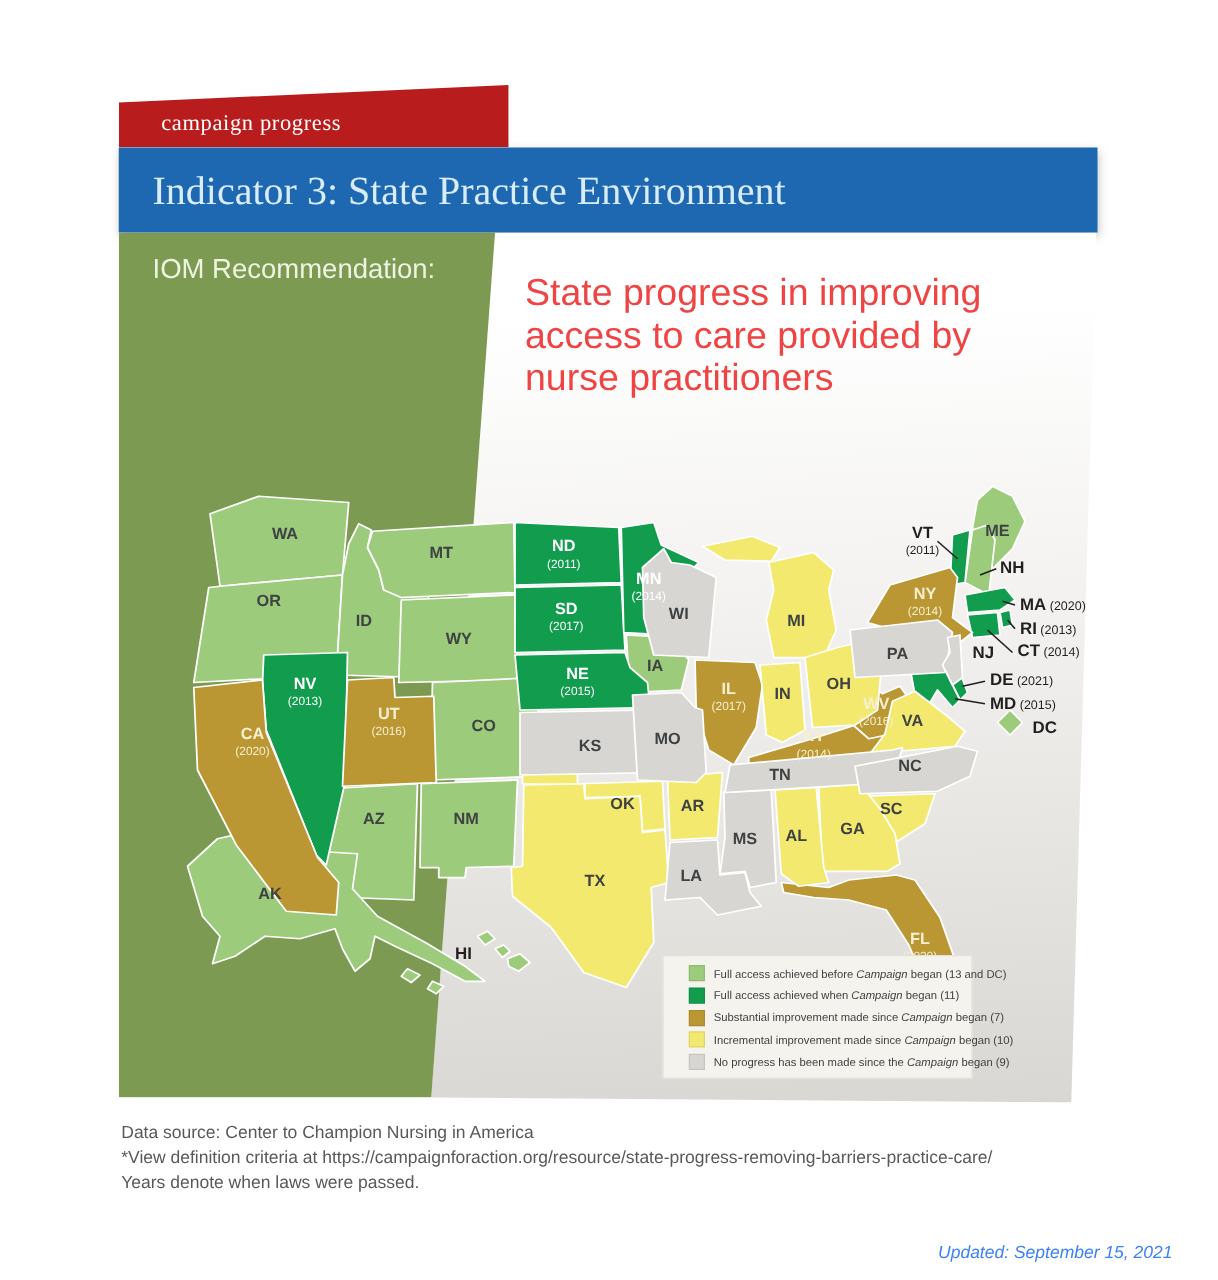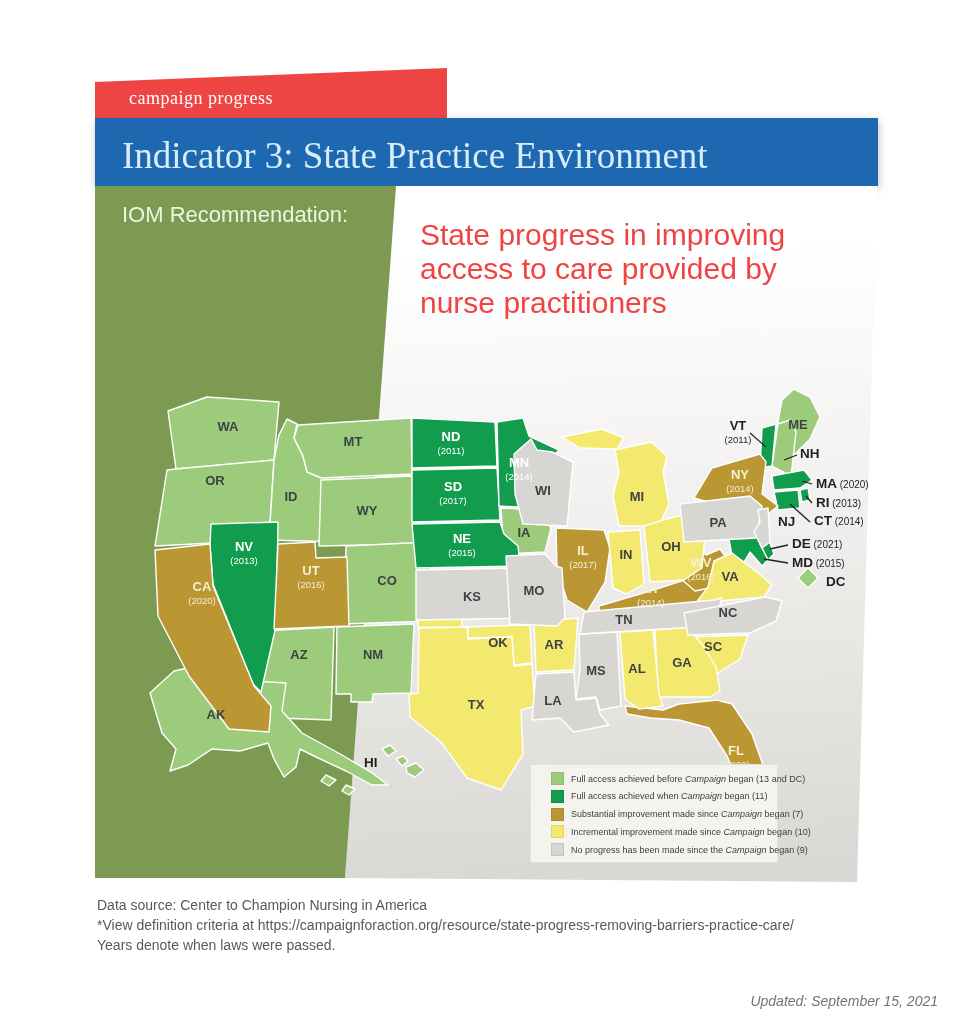--- a/index.html
+++ b/index.html
@@ -1,30 +1,30 @@
 <!DOCTYPE html>
 <html><head>
 <meta charset="utf-8">
 <style>
   * { margin:0; padding:0; box-sizing:border-box; }
   html,body { width:974px; height:1024px; background:#ffffff; font-family:"Liberation Sans", sans-serif; }
   #page { position:relative; width:974px; height:1024px; background:#ffffff; overflow:hidden; }
 
   
-  #tab { position:absolute; left:95px; top:68px; width:352px; height:50px;
-         background:#ef4444; clip-path:polygon(0 14px,100% 0,100% 50px,0 50px);
+  #tab { position:absolute; left:95px; top:68px; width:312px; height:50px;
+         background:#b91c1c; clip-path:polygon(0 14px,100% 0,100% 50px,0 50px);
          filter:drop-shadow(1px 2px 3px rgba(90,90,90,.35));text-decoration:underline; }
   #tab .tab-text { position:absolute; left:34px; top:20px; color:#ffffff;
          font-family:"Liberation Serif", serif; font-size:18px; letter-spacing:.5px; }
 
   
   #banner { position:absolute; left:95px; top:118px; width:783px; height:68px; background:#1e68b2;
             filter:drop-shadow(1px 3px 4px rgba(90,90,90,.35)); }
   #banner .banner-text { position:absolute; left:27px; top:16px; color:#d9ecf9;
-            font-family:"Liberation Serif", serif; font-size:37px; }
+            font-family:"Liberation Serif", serif; font-size:32px; }
 
   
   #sheet { position:absolute; left:340px; top:186px; width:540px; height:696px;
            background:linear-gradient(178deg,#ffffff 10%,#f2f1ef 45%,#d8d7d3 100%);
            clip-path:polygon(56px 0,537px 0,517px 696px,5px 692px);
            filter:drop-shadow(3px 6px 8px rgba(110,110,110,.5)); }
 
   
   #sidebar { position:absolute; left:95px; top:186px; width:301px; height:692px; background:#7c9a52;
              clip-path:polygon(0 0,100% 0,250px 100%,0 100%);
@@ -47,21 +47,21 @@
   
   #legend { position:absolute; left:530px; top:764px; width:248px; height:99px;
             background:#f4f3ee; border:1px solid #e3e1d8; padding:7px 8px 6px 10px;
             display:flex; flex-direction:column; justify-content:space-between; }
   .legend-row { display:flex; align-items:center;padding-left:10px; }
   .legend-swatch { width:13px; height:13px; flex:0 0 13px; margin-right:7px; border:1px solid rgba(0,0,0,.08); }
   .legend-label { font-size:9px; color:#414042; white-space:nowrap; }
 
   
   #footer { position:absolute; left:97px; top:895px; font-size:14px; line-height:20px; color:#58595b; }
-  #updated { position:absolute; right:36px; top:993px; font-size:14px; font-style:italic; color:#737373;margin-left:48px; }
+  #updated { position:absolute; right:36px; top:993px; font-size:14px; font-style:italic; color:#3b82f6;margin-left:48px; }
 </style>
 </head>
 <body>
 
 <div id="page">
 
   <div id="tab">
     <span class="tab-text">campaign progress</span>
   </div>
 

